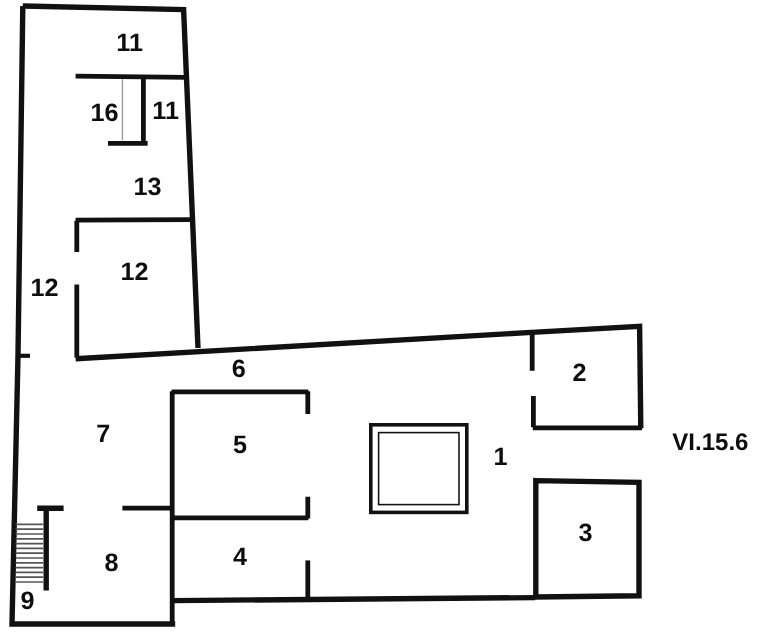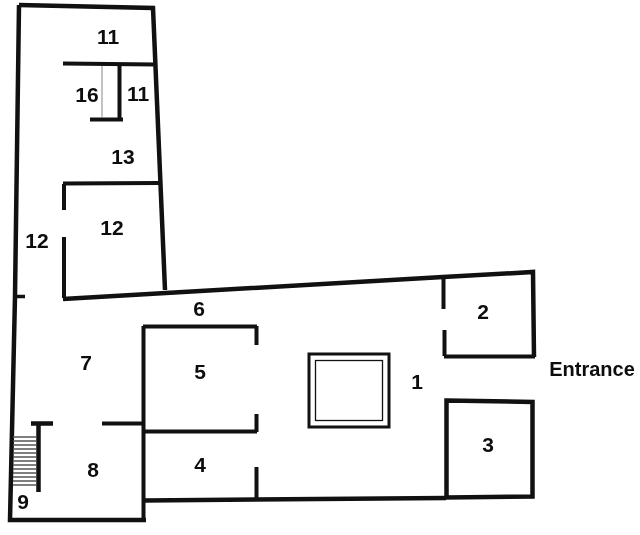--- a/index.html
+++ b/index.html
@@ -105,16 +105,16 @@
   <span class="room-label" style="left:93px;  top:469px;">8</span>
   <span class="room-label" style="left:23px;  top:501px;">9</span>
   <span class="room-label" style="left:37px;  top:240px;">12</span>
   <span class="room-label" style="left:108px; top:36px;">11</span>
   <span class="room-label" style="left:87px;  top:94px;">16</span>
   <span class="room-label" style="left:123px; top:156px;">13</span>
   <span class="room-label" style="left:138px; top:93px;">11</span>
   <span class="room-label" style="left:112px; top:227px;">12</span>
 
   <div class="entrance-label">
-    <span>Entrance</span>
+    <span>VI.15.6</span>
   </div>
 
 </div>
 
 </body></html>

